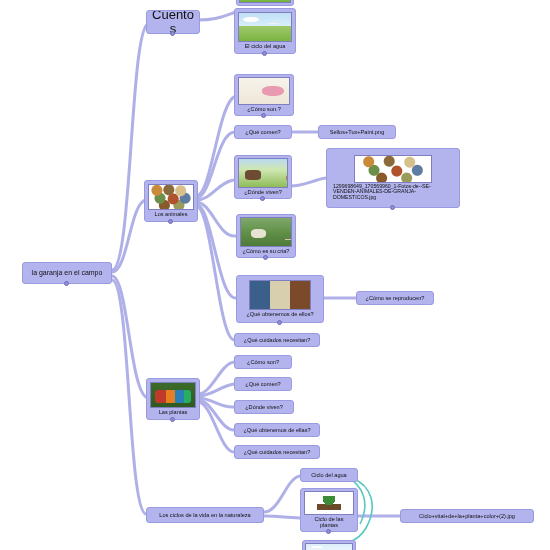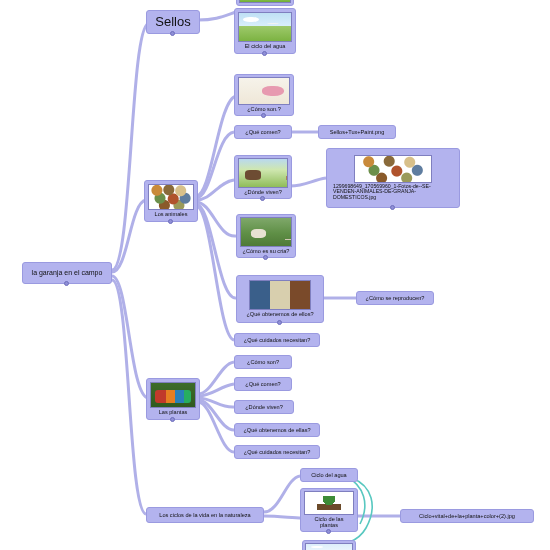--- a/index.html
+++ b/index.html
@@ -213,21 +213,21 @@
       <path d="M346,476 C364,486 370,504 360,524"></path>
     </g>
   </svg>
 
   <div class="node text-only" id="n-root" style="left:22px; top:262px; width:90px; height:22px;">
     <span class="label">la garanja en el campo</span>
   </div>
   <div class="dot" style="left:64px; top:281px;"></div>
 
   <div class="node text-only" id="n-cuentos" style="left:146px; top:10px; width:54px; height:24px;">
-    <span class="label">Sellos</span>
+    <span class="label">Cuentos</span>
   </div>
   <div class="dot" style="left:170px; top:31px;"></div>
 
   <div class="node" style="left:236px; top:-16px; width:58px; height:22px; padding:2px;">
     <span class="thumb art-topcut" style="width:50px; height:16px;"></span>
   </div>
 
   <div class="node" style="left:234px; top:8px; width:62px; height:46px; padding:2px;">
     <span class="thumb art-agua" style="width:52px; height:28px;"></span>
     <span class="label tiny">El ciclo del agua</span>

